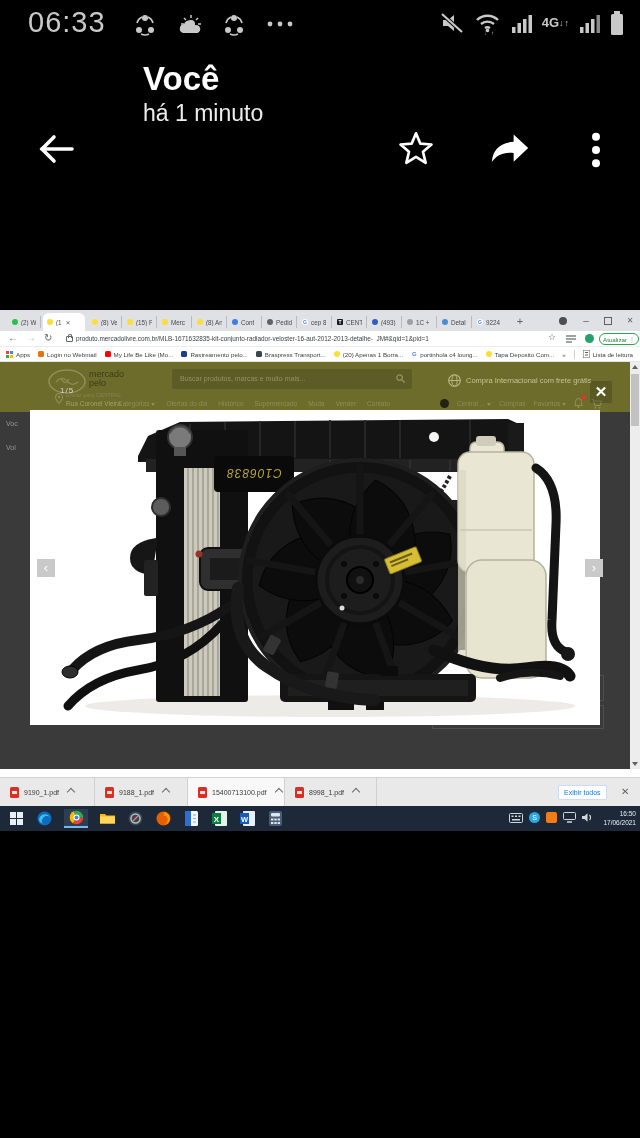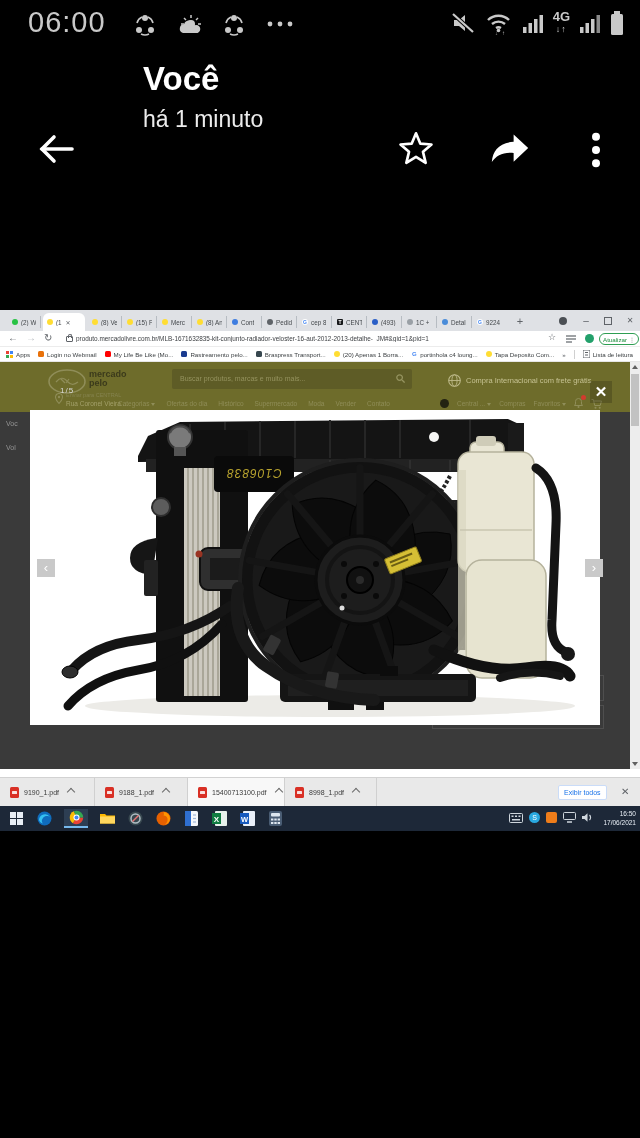--- a/index.html
+++ b/index.html
@@ -6,21 +6,21 @@
   body{width:640px;height:1138px;overflow:hidden;font-family:"Liberation Sans",sans-serif;position:relative;}
   .abs{position:absolute;}
   
   #statusbar{position:absolute;left:0;top:0;width:640px;height:46px;background:#000;color:#c9c9c9;}
   #st-time{position:absolute;left:28px;top:6px;font-size:29px;letter-spacing:1px;}
   .st-ic{position:absolute;top:13px;}
   #st-right{position:absolute;right:16px;top:10px;display:flex;align-items:center;gap:9px;}
   
   #vhead{position:absolute;left:0;top:46px;width:640px;height:114px;background:#000;color:#fff;}
   #vh-title{position:absolute;left:143px;top:14px;font-size:33px;font-weight:bold;}
-  #vh-sub{position:absolute;left:143px;top:60px;font-size:23px;color:#ececec;font-weight:400;}
+  #vh-sub{position:absolute;left:143px;top:54px;font-size:23px;color:#ececec;font-weight:400;}
   
   #shot{position:absolute;left:0;top:310px;width:640px;height:521px;background:#fff;overflow:hidden;}
   
   #tabstrip{position:absolute;left:0;top:0;width:640px;height:21px;background:#dfe1e5;}
   .tab{position:absolute;top:3px;height:18px;display:flex;align-items:center;gap:3px;padding:0 4px;box-sizing:border-box;overflow:hidden;white-space:nowrap;}
   .tab .fav{width:6px;height:6px;border-radius:50%;flex:0 0 auto;font-size:5px;line-height:6px;text-align:center;color:#4285f4;font-weight:bold;}
   .tab .fav.darkfav{color:#fff;border-radius:1px;}
   .tab .tlab{font-size:6.3px;color:#43474b;overflow:hidden;}
   .tab.inactive{border-right:1px solid #b7bcc2;height:12px;top:6px;}
   .tab.active{background:#fff;border-radius:6px 6px 0 0;height:18px;}
@@ -37,21 +37,21 @@
   #update-pill .dots{color:#555;font-size:6px;}
   
   #bookmarks{position:absolute;left:0;top:37px;width:640px;height:15px;background:#fff;border-bottom:1px solid #e6e6e6;box-sizing:border-box;display:flex;align-items:center;gap:8px;padding-left:6px;white-space:nowrap;overflow:hidden;}
   .bm{display:flex;align-items:center;gap:3px;font-size:6.2px;color:#3c4043;flex:0 0 auto;}
   .bmic{width:6px;height:6px;border-radius:1.5px;flex:0 0 auto;}
   
   #viewport{position:absolute;left:0;top:52px;width:640px;height:407px;background:#3a3a3a;overflow:hidden;}
   #mlheader{position:absolute;left:0;top:0;width:640px;height:50px;background:#6e6c2b;z-index:1;}
   #ml-search{position:absolute;left:172px;top:7px;width:240px;height:20px;background:#5e5c26;border-radius:2px;}
   #ml-search .ph{position:absolute;left:8px;top:6px;font-size:7px;color:#94925e;}
-  #ml-logo-tx{position:absolute;left:89px;top:8px;font-size:9px;font-weight:bold;color:#3b3a1b;line-height:9px;}
+  #ml-logo-tx{position:absolute;left:89px;top:8px;font-size:9px;font-weight:normal;color:#3b3a1b;line-height:9px;}
   #ml-intl{position:absolute;left:448px;top:12px;display:flex;align-items:center;gap:5px;color:#c6c292;font-size:7.5px;}
   .mlsub{color:#8f8d58;font-size:6.5px;}
   #ml-nav{position:absolute;left:118px;top:38px;display:flex;gap:11px;font-size:6.5px;color:#8f8d58;white-space:nowrap;}
   #ml-right{position:absolute;left:440px;top:36px;display:flex;align-items:center;gap:8px;font-size:6.5px;color:#8f8d58;white-space:nowrap;}
   .caret{display:inline-block;width:0;height:0;border-left:2.5px solid transparent;border-right:2.5px solid transparent;border-top:3px solid #8f8d58;margin-left:2px;vertical-align:middle;}
   #ml-counter{position:absolute;left:60px;top:24px;z-index:3;color:#d9d9d9;font-size:8px;letter-spacing:1px;}
   #lb-close{position:absolute;left:590px;top:19px;z-index:3;width:22px;height:22px;background:rgba(0,0,0,.18);color:#fff;font-size:15px;font-weight:bold;text-align:center;line-height:22px;}
   #overlay-frag{position:absolute;left:0;top:50px;width:30px;height:357px;z-index:1;color:#949494;font-size:7px;overflow:hidden;}
   #lightbox{position:absolute;left:30px;top:48px;width:570px;height:315px;background:#fff;z-index:2;}
   .lb-arrow{position:absolute;width:18px;height:18px;background:#c9c9c9;color:#fff;font-size:13px;text-align:center;line-height:17px;z-index:3;}
@@ -76,21 +76,21 @@
   #tb-icons{position:absolute;left:8px;top:3px;display:flex;gap:11px;align-items:center;height:19px;}
   .wicon{width:17px;height:17px;display:flex;align-items:center;justify-content:center;flex:0 0 auto;}
   #chrome-slot{width:24px;height:19px;background:#2d3e53;display:flex;align-items:center;justify-content:center;border-bottom:2px solid #76b9ed;box-sizing:border-box;}
   #tray{position:absolute;right:46px;top:6px;display:flex;gap:6px;align-items:center;}
   #clock{position:absolute;right:4px;top:3px;color:#e8eef5;font-size:6.5px;text-align:right;line-height:9px;}
 </style>
 </head>
 <body>
 
 <div id="statusbar">
-  <div id="st-time">06:00</div>
+  <div id="st-time">06:33</div>
   <svg class="st-ic" style="left:133px" width="24" height="24" viewBox="0 0 24 24">
     <g fill="#c9c9c9">
         <circle cx="12" cy="5" r="3"></circle>
         <circle cx="6" cy="17" r="3"></circle>
         <circle cx="18" cy="17" r="3"></circle>
       </g>
     <g stroke="#c9c9c9" stroke-width="1.6" fill="none">
         <path d="M4 10 A9 9 0 0 1 9 4"></path>
         <path d="M20 10 A9 9 0 0 0 15 4"></path>
         <path d="M8 21 A9 9 0 0 0 16 21"></path>
@@ -145,21 +145,21 @@
         </g>
     </svg>
     <svg width="22" height="24" viewBox="0 0 22 24">
       <g fill="#c9c9c9">
           <rect x="1" y="16" width="3.5" height="6"></rect>
           <rect x="6.5" y="12" width="3.5" height="10"></rect>
           <rect x="12" y="8" width="3.5" height="14"></rect>
           <rect x="17.5" y="4" width="3.5" height="18"></rect>
         </g>
     </svg>
-    <div style="display:flex;flex-direction:column;align-items:center;line-height:12px;">
+    <div style="display:flex;align-items:center;line-height:12px;">
       <span style="font-size:13px;font-weight:bold;">4G</span>
       <span style="font-size:9px;letter-spacing:1px;">↓↑</span>
     </div>
     <svg width="22" height="24" viewBox="0 0 22 24">
       <g fill="#c9c9c9">
           <rect x="1" y="16" width="3.5" height="6"></rect>
           <rect x="6.5" y="12" width="3.5" height="10"></rect>
           <rect x="12" y="8" width="3.5" height="14"></rect>
           <rect x="17.5" y="4" width="3.5" height="18" fill="#8a8a8a"></rect>
         </g>

